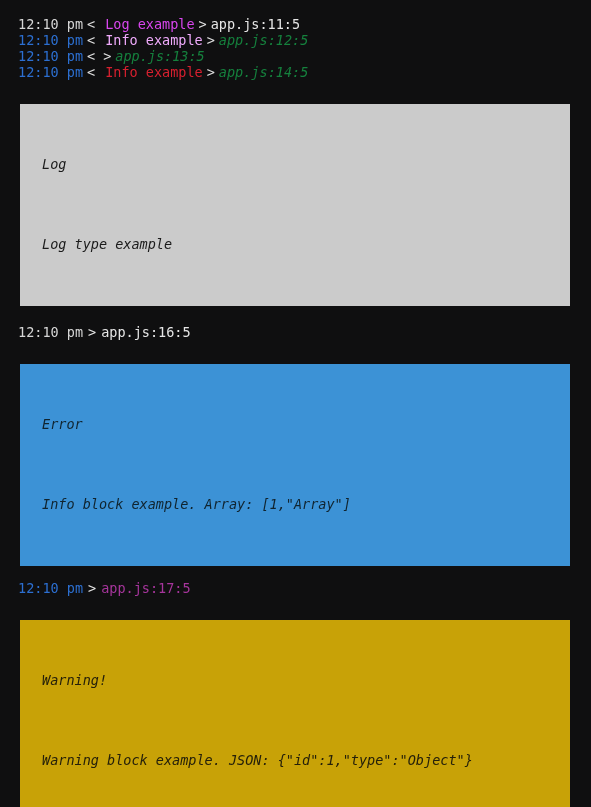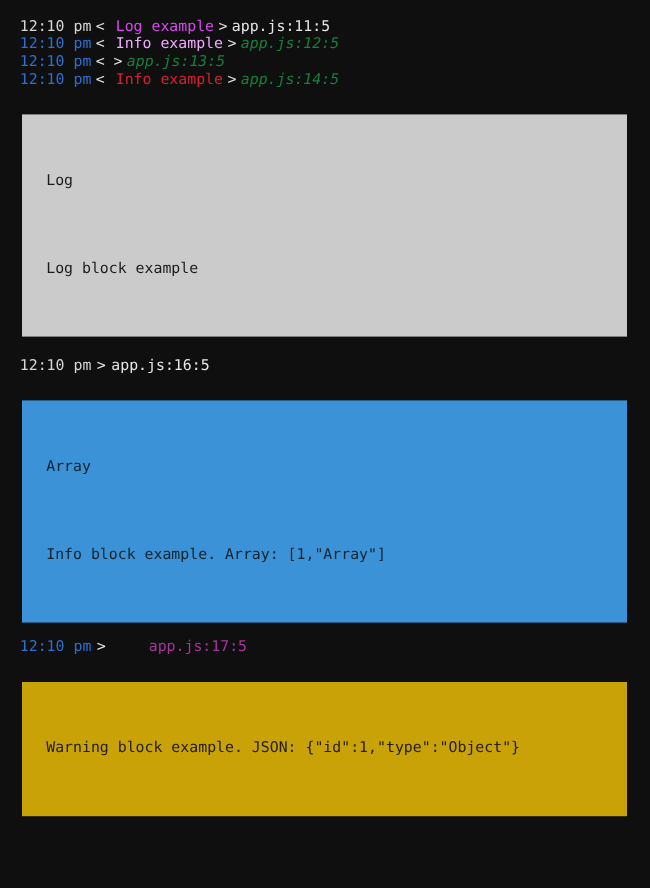--- a/index.html
+++ b/index.html
@@ -51,28 +51,29 @@
     padding-left: 18px;
     height: 16px;
     white-space: pre;
     display: flex;
     align-items: baseline;
   }
   .sep-line .ts      { color: #d6d6d6; }
   .sep-line.blue .ts { color: #2c6fd1; }
   .sep-line .arrow   { color: #e6e6e6; padding: 0 5px; }
   .sep-line .src     { color: #e6e6e6; }
-  .sep-line .src.purple { color: #a6359c; margin-left: 34px; }
+  .sep-line .src.purple { color: #a6359c; }
 
   
   .block {
     margin: 0 21px 0 20px;
     padding: 20px 0 22px 22px;
     box-sizing: border-box;
     white-space: pre-wrap;
+    font-style: italic;
   }
   .block .title {
     margin-bottom: 32px;
   }
   .block .body {
     max-width: 532px;
   }
 
   .block.log     { background: #cbcbcb; color: #1b1b1b; }
   .block.info    { background: #3c92d6; color: #10242f; }
@@ -114,45 +115,46 @@
     <span class="arrow gap-l">&lt;</span>
     <span class="msg red gap-l">Info example</span>
     <span class="arrow gap-l">&gt;</span>
     <span class="src purple">app.js:14:5</span>
   </div>
 
   <div class="spacer-24"></div>
 
   <div class="block log">
     <div class="title">Log</div>
-    <div class="body">Log block example</div>
+    <div class="body">Log type example</div>
   </div>
 
   <div class="spacer-18"></div>
 
   <div class="sep-line">
     <span class="ts">12:10 pm</span>
     <span class="arrow">&gt;</span>
     <span class="src">app.js:16:5</span>
   </div>
 
   <div class="spacer-24"></div>
 
   <div class="block info">
-    <div class="title">Array</div>
+    <div class="title">Error</div>
     <div class="body">Info block example. Array: [1,"Array"]</div>
   </div>
 
   <div class="spacer-14"></div>
 
   <div class="sep-line blue">
     <span class="ts">12:10 pm</span>
     <span class="arrow">&gt;</span>
     <span class="src purple">app.js:17:5</span>
   </div>
 
   <div class="spacer-24"></div>
 
   <div class="block warning">
+    <div class="title">Warning!</div>
     <div class="body">Warning block example. JSON: {"id":1,"type":"Object"}</div>
   </div>
 
 </div>
 
 </body></html>

